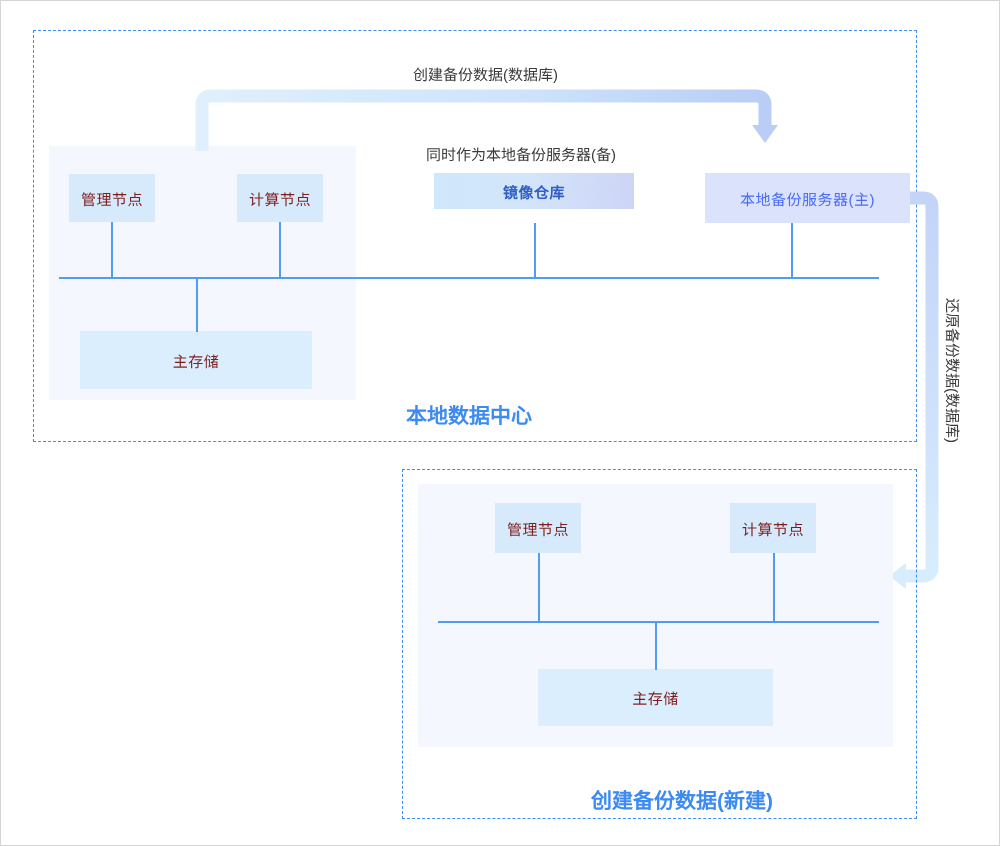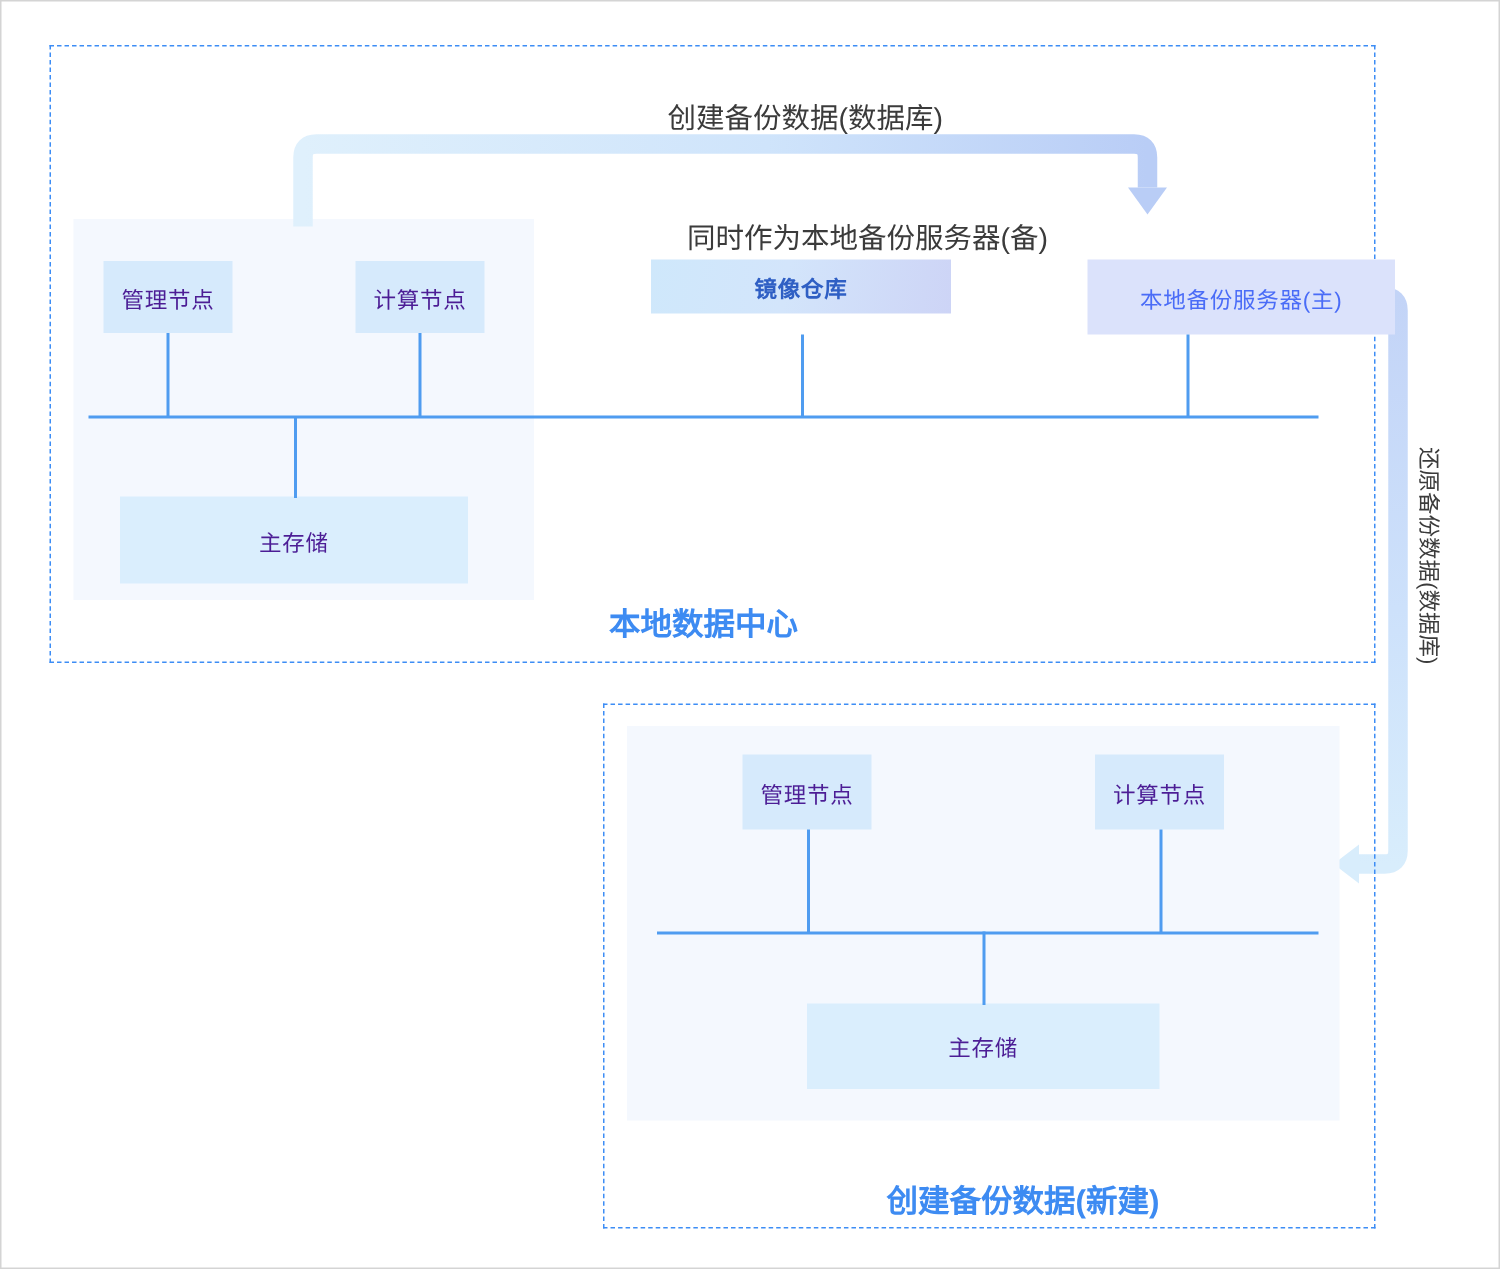--- a/index.html
+++ b/index.html
@@ -27,21 +27,21 @@
     border: 1.5px dashed #3d8df5;
     background: transparent;
   }
   
   .panel {
     background: #f4f8fe;
   }
   
   .node {
     background: #d6eafc;
-    color: #4c1d95;
+    color: #7f1d1d;
     display: flex;
     align-items: center;
     justify-content: center;
     font-size: 15px;
     letter-spacing: .5px;
     white-space: nowrap;
   }
   .node.storage {
     background: #daeefd;
     justify-content: center;
@@ -55,23 +55,22 @@
     background: #dbe2fb;
     color: #4a6cf7;
   }
   
   .vline { background: #4f9cf0; width: 1.6px; }
   .hbus  { background: #4f9cf0; height: 1.6px; }
 
   
   .caption {
     color: #3b3b3b;
-    font-size: 19px;
+    font-size: 15px;
     white-space: nowrap;
-    margin-left: 32px;
   }
   .region-label {
     color: #3d8bf2;
     font-size: 21px;
     white-space: nowrap;
     font-weight: bold;
   }
   .vlabel {
     color: #3b3b3b;
     font-size: 15px;
@@ -124,21 +123,21 @@
   </div>
 
   <div class="abs node" style="left:236px; top:173px; width:86px; height:48px;">
     <span>计算节点</span>
   </div>
 
   <div class="abs node registry" style="left:433px; top:172px; width:200px; height:36px;">
     <span>镜像仓库</span>
   </div>
 
-  <div class="abs node backup" style="left:724px; top:172px; width:205px; height:50px;">
+  <div class="abs node backup" style="left:704px; top:172px; width:205px; height:50px;">
     <span>本地备份服务器(主)</span>
   </div>
 
   <div class="abs node storage" style="left:79px; top:330px; width:232px; height:58px;">
     <span>主存储</span>
   </div>
 
   <div class="abs vline" style="left:110px; top:221px; height:56px;"></div>
   <div class="abs vline" style="left:278px; top:221px; height:56px;"></div>
   <div class="abs vline" style="left:533px; top:222px; height:55px;"></div>

